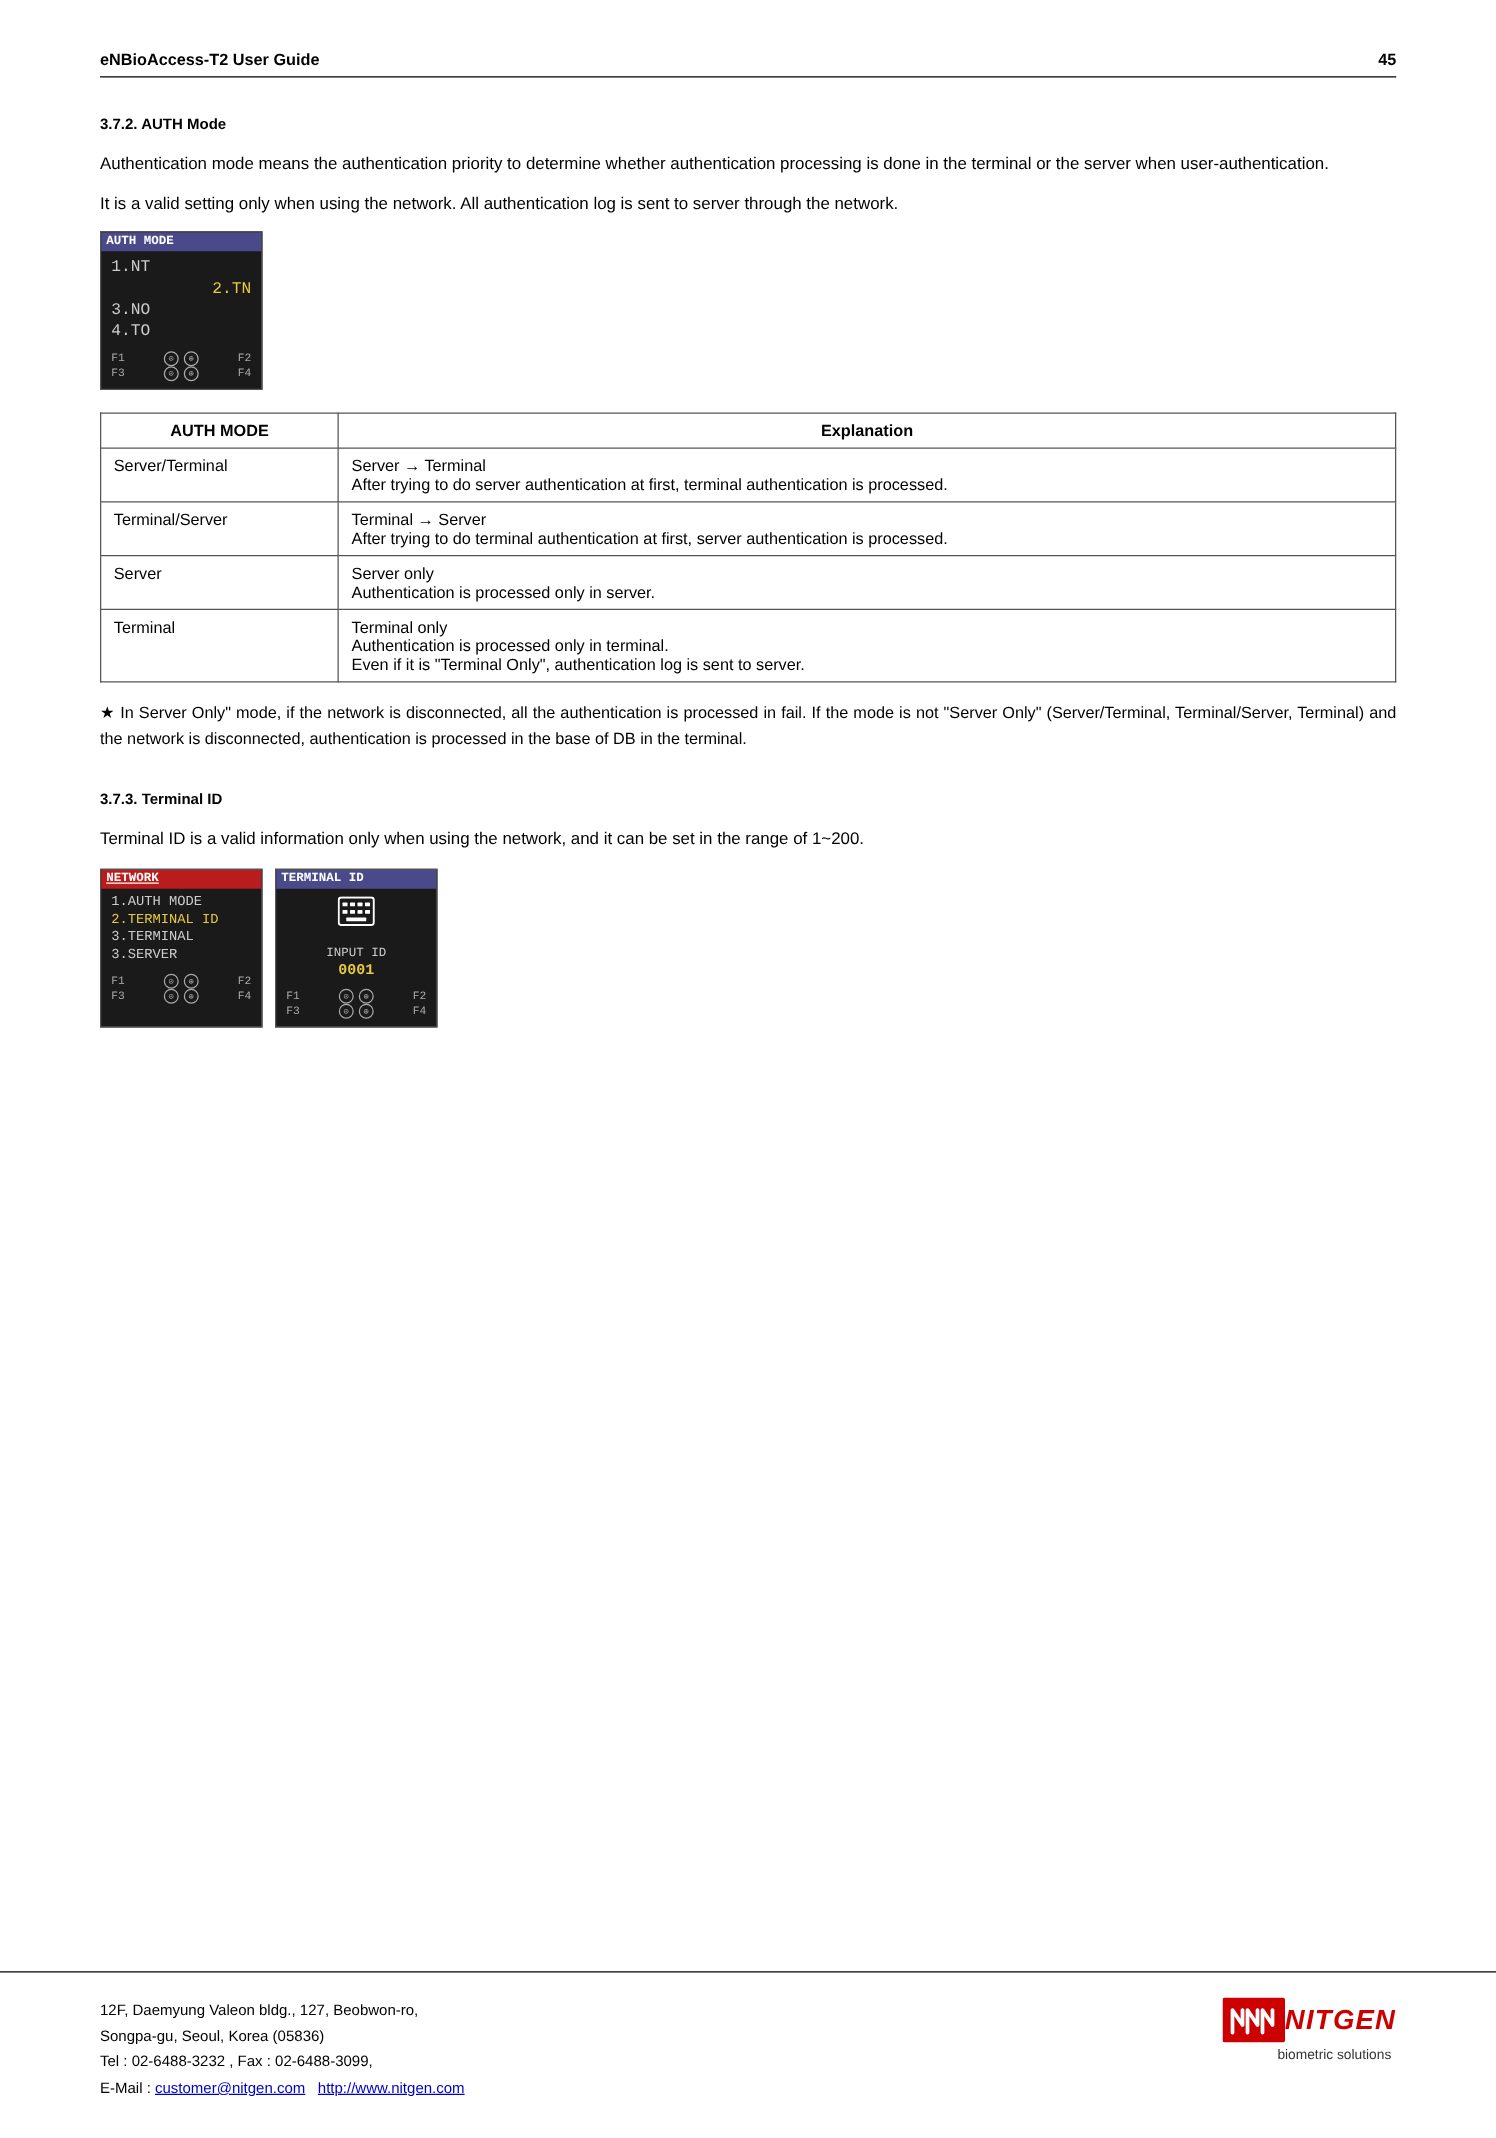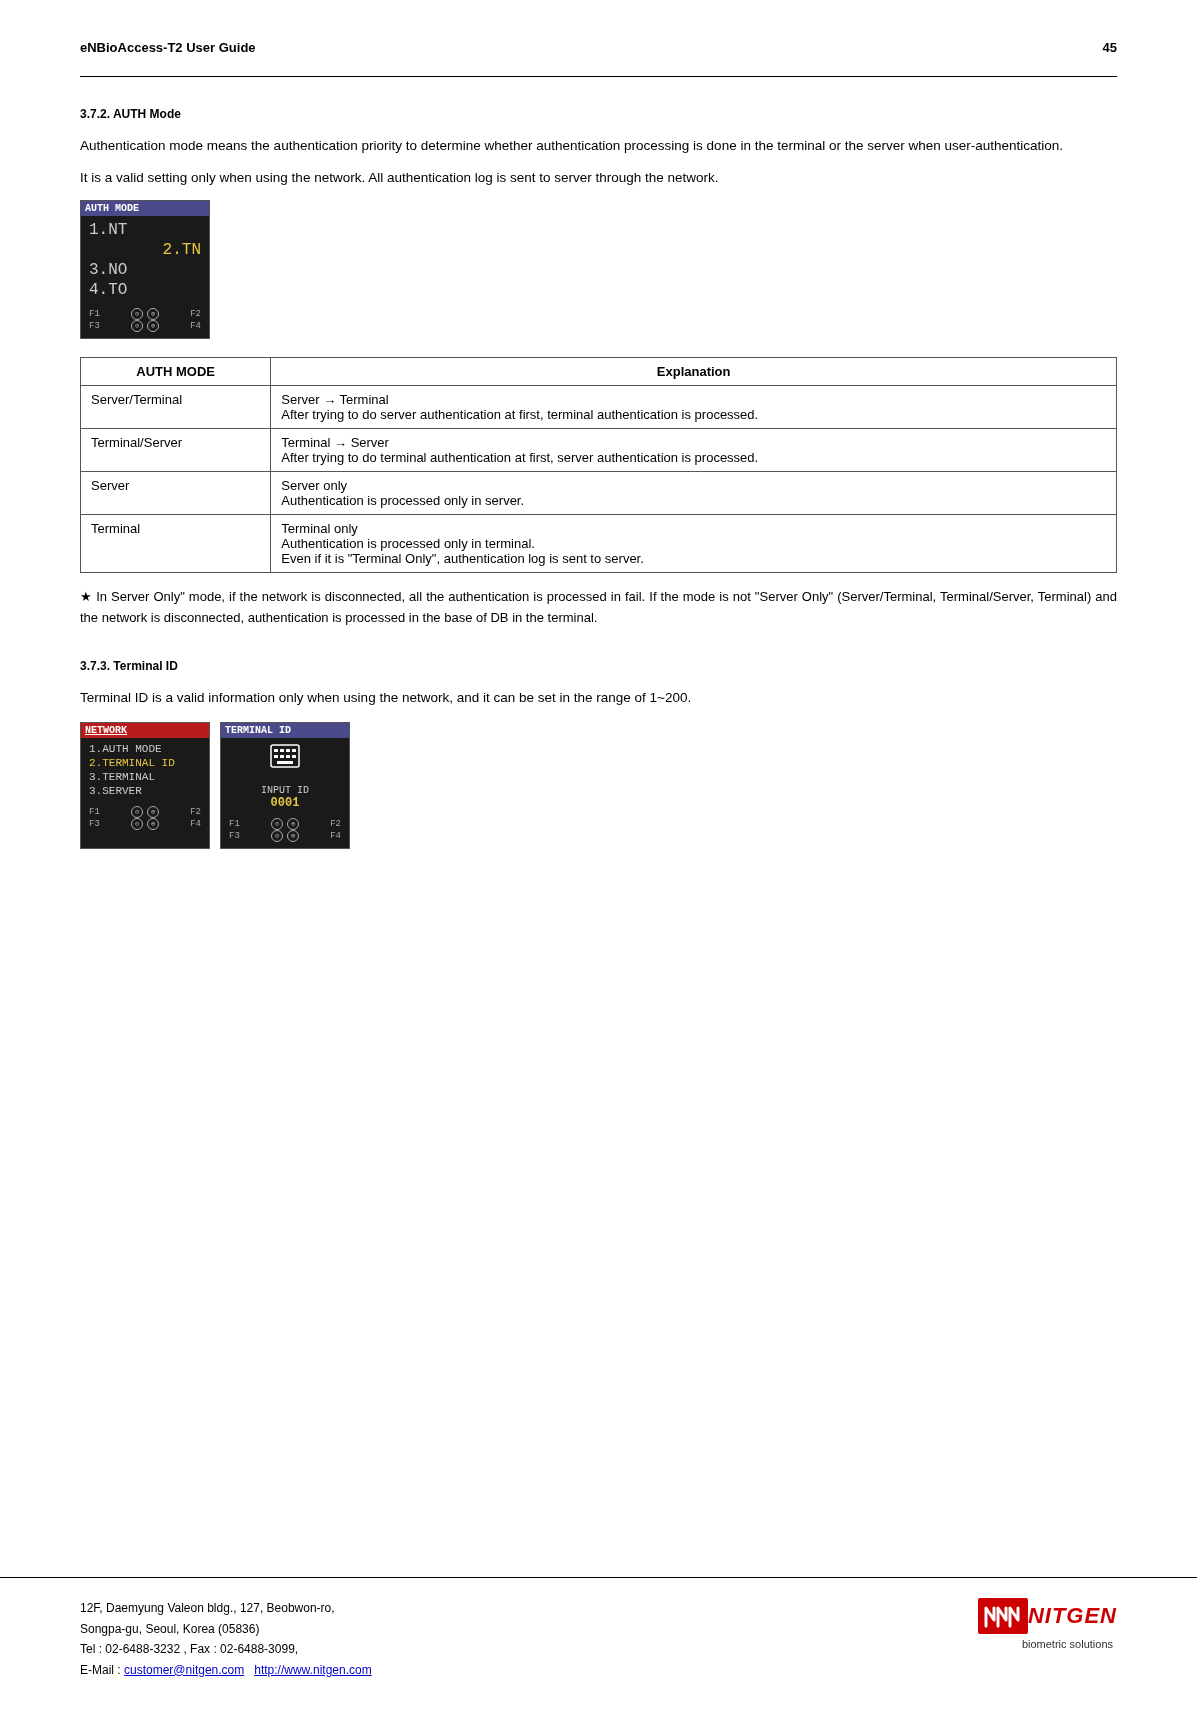--- a/index.html
+++ b/index.html
@@ -16,21 +16,21 @@
       width: 1197px;
       min-height: 1710px;
       padding: 40px 80px 40px 80px;
       position: relative;
     }
     .header-bar {
       display: flex;
       justify-content: space-between;
       align-items: center;
       border-bottom: 1.5px solid #000;
-      padding-bottom: 21px;
+      padding-bottom: 6px;
       margin-bottom: 30px;
     }
     .header-title {
       font-size: 13px;
       font-weight: bold;
     }
     .header-page {
       font-size: 13px;
       font-weight: bold;
       text-align: right;
@@ -61,21 +61,21 @@
       color: #fff;
       font-size: 10px;
       font-weight: bold;
       padding: 2px 4px;
       margin: -6px -8px 4px -8px;
       text-align: left;
     }
     .device-screenshot .menu-item {
       padding: 1px 0;
       color: #ccc;
-      font-size: 16px;
+      font-size: 13px;
     }
     .device-screenshot .menu-item.selected {
       color: #e8c840;
       text-align: right;
     }
     .fn-row {
       display: flex;
       justify-content: space-between;
       align-items: center;
     }

